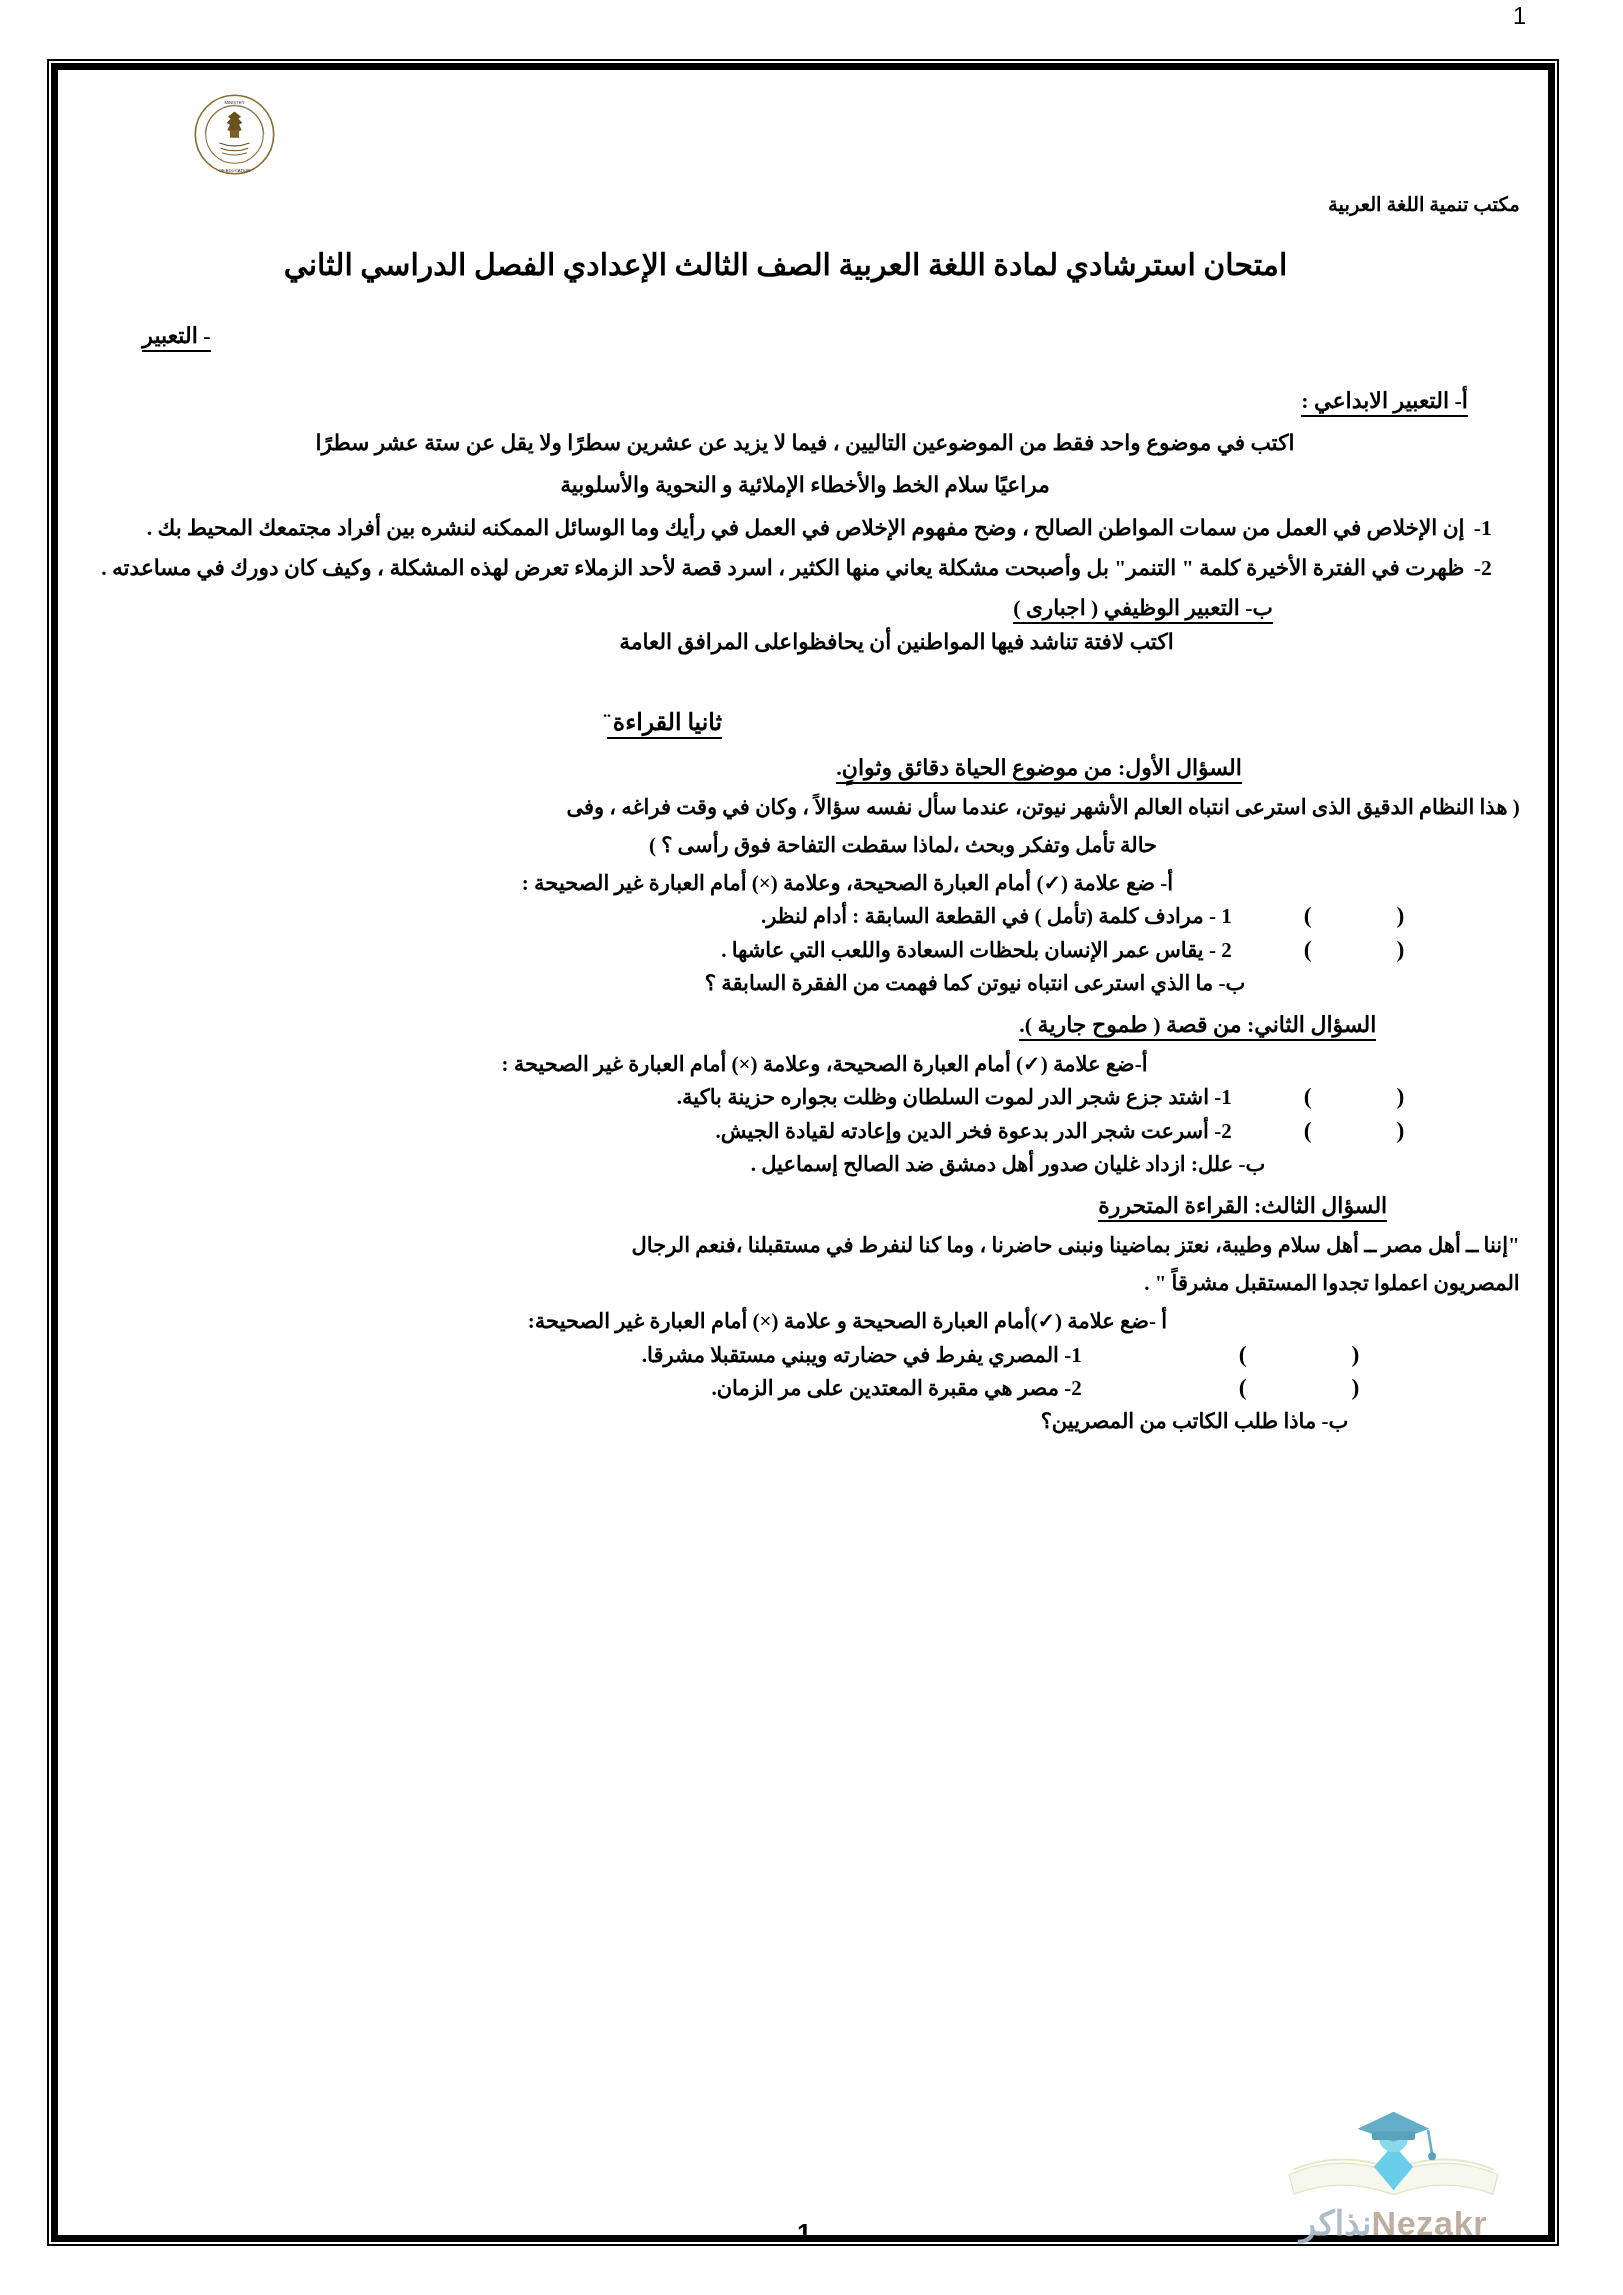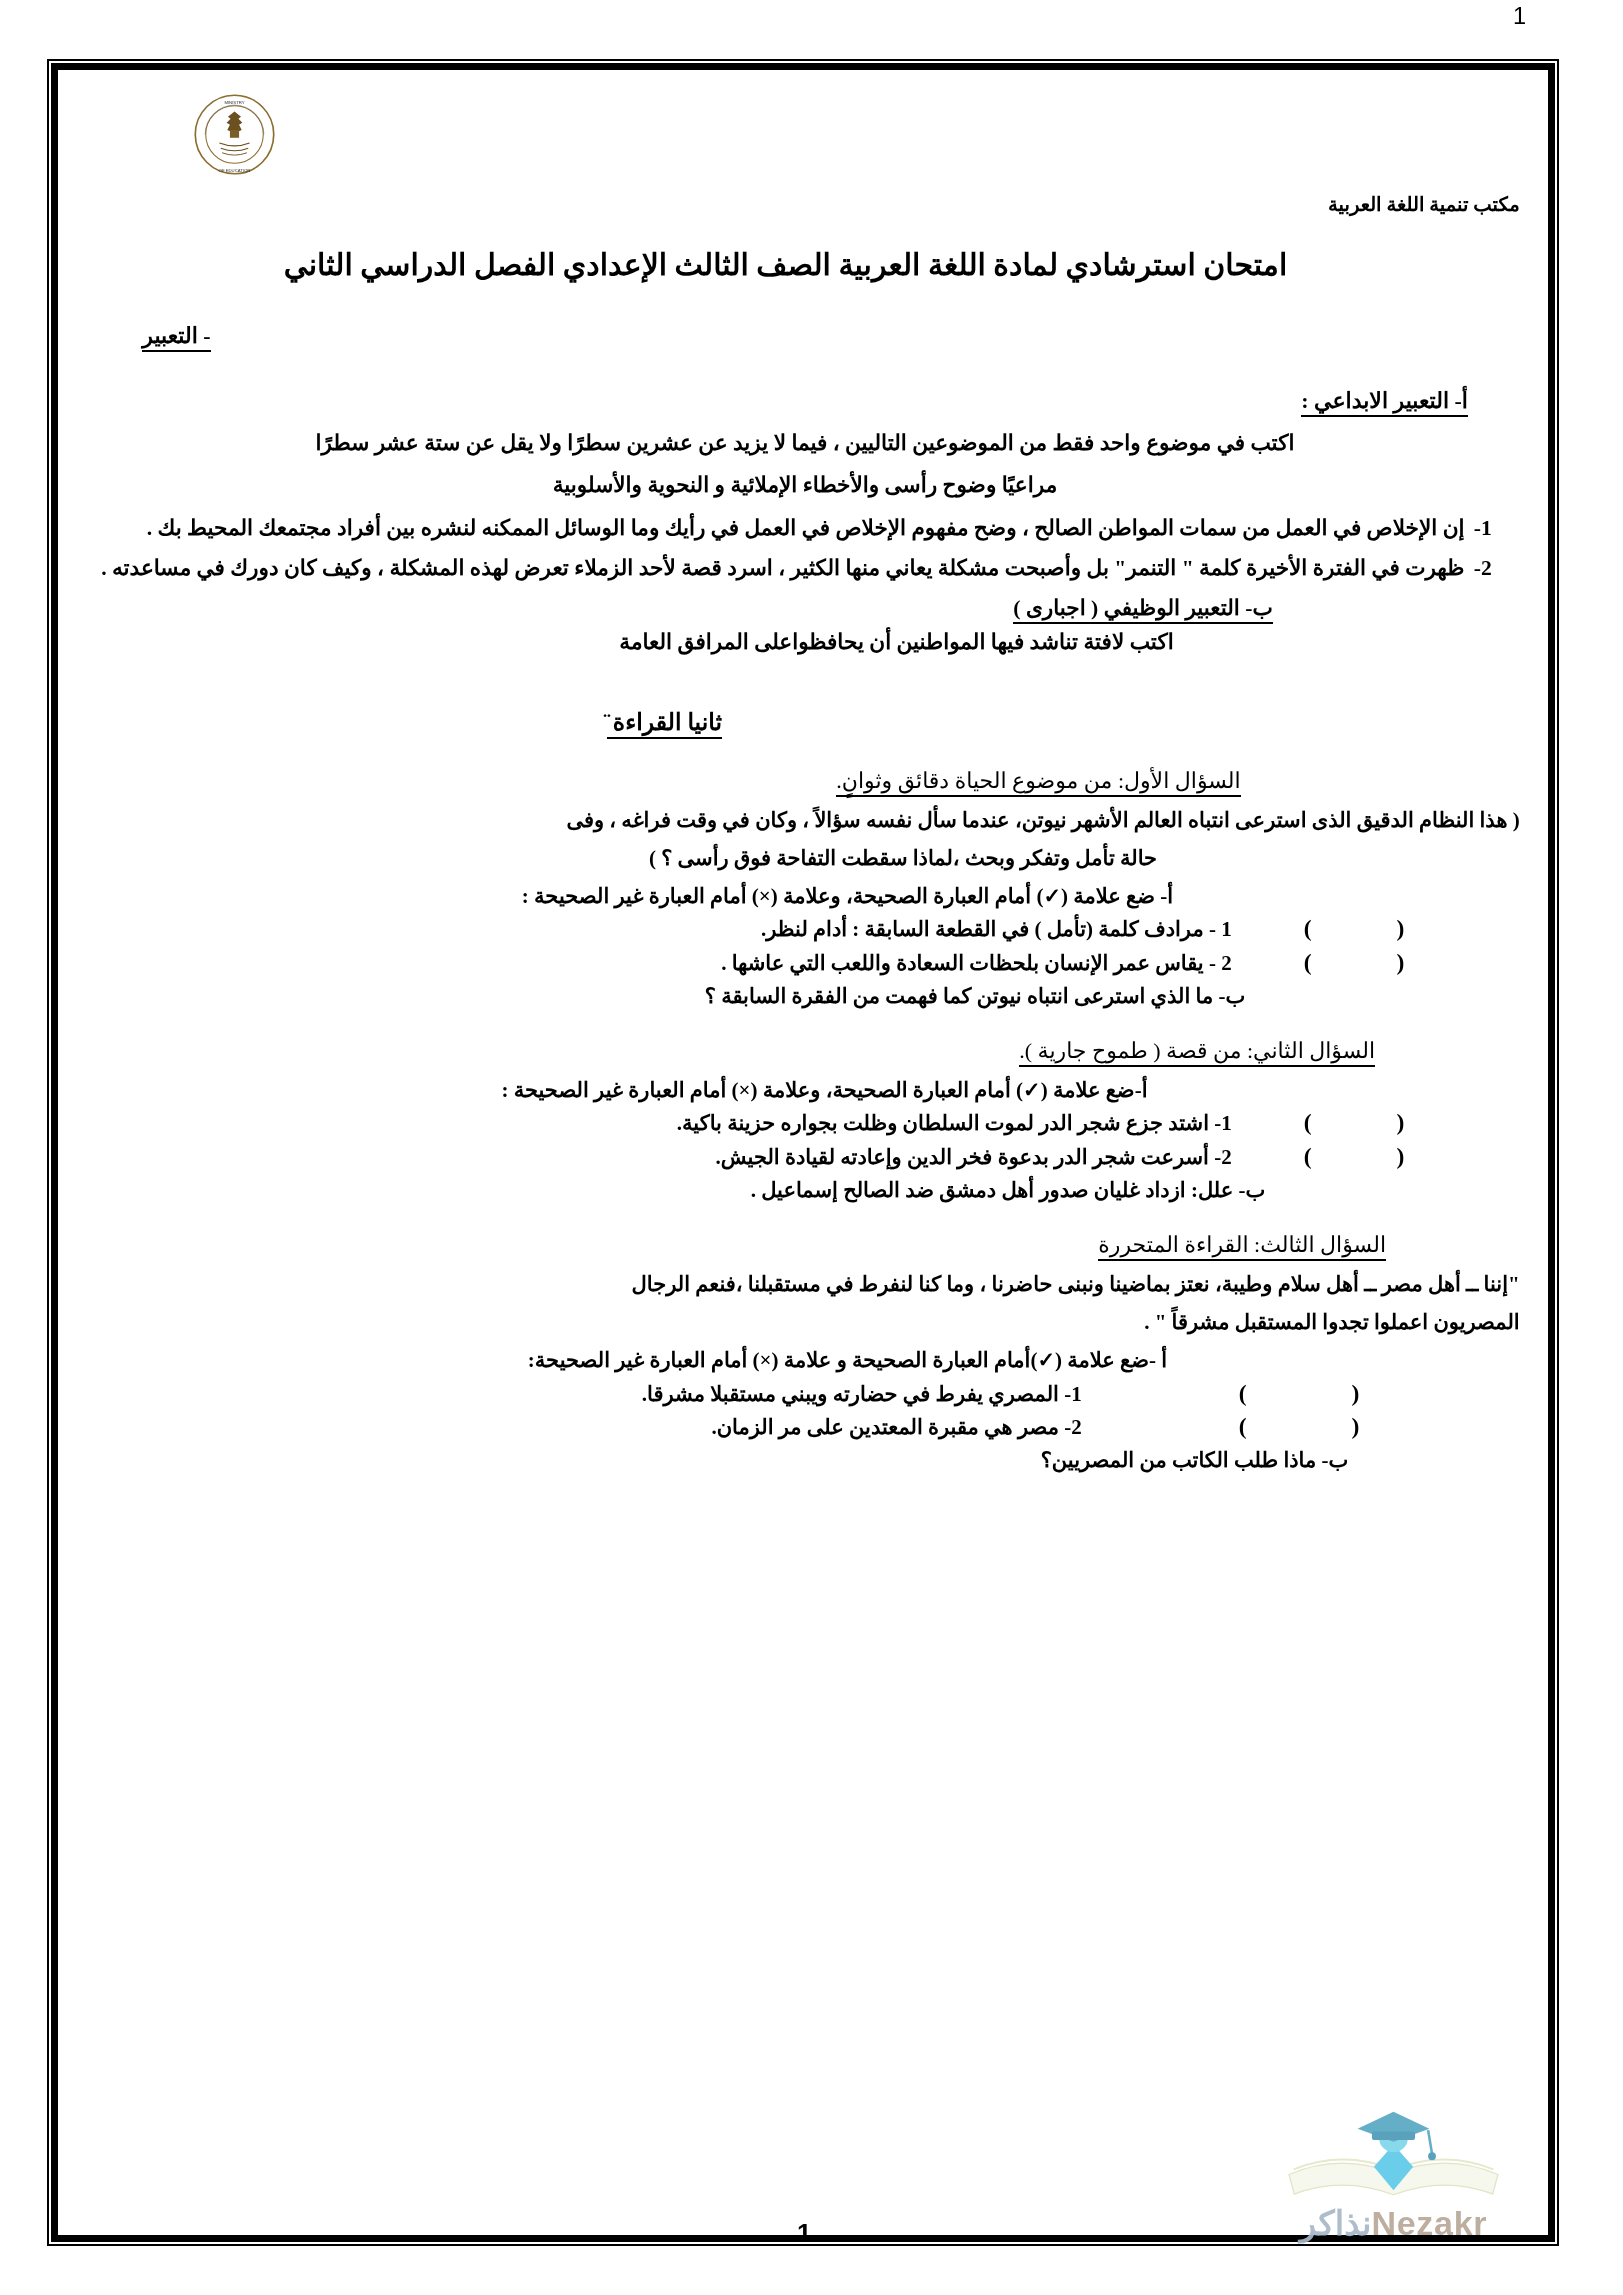--- a/index.html
+++ b/index.html
@@ -169,23 +169,23 @@
   .h-reading {
     text-align: center;
     font-weight: bold;
     font-size: 23.6px;
     margin-top: 53px;
     padding-right: 281px;
   }
 
   .h-q {
     text-align: left;
-    font-weight: normal;
+    font-weight: bold;
     font-size: 22px;
-    margin-top: 29px;
+    margin-top: 16px;
   }
   .h-q.q1 { margin-left: 746px; }
   .h-q.q2 { margin-left: 929px; }
   .h-q.q3 { margin-left: 1008px; }
 
   .passage {
     font-weight: bold;
     font-size: 21px;
     line-height: 1.45;
     text-align: justify;
@@ -313,21 +313,21 @@
 
     <div class="h-expression">
       <span class="u2">- التعبير</span>
     </div>
 
     <div class="h-creative">
       <span class="u2">أ- التعبير الابداعي :</span>
     </div>
 
     <div class="instr-block">اكتب في موضوع واحد فقط من الموضوعين  التاليين ، فيما لا يزيد عن عشرين سطرًا ولا يقل عن ستة عشر سطرًا</div>
-    <div class="instr-block">مراعيًا وضوح رأسى والأخطاء الإملائية و النحوية والأسلوبية</div>
+    <div class="instr-block">مراعيًا سلام الخط والأخطاء الإملائية و النحوية والأسلوبية</div>
 
     <ol class="topics">
       <li>
         <span class="num">1-</span>
         <span class="txt">إن الإخلاص في العمل من سمات المواطن الصالح ، وضح مفهوم الإخلاص في العمل في رأيك وما الوسائل الممكنه لنشره بين أفراد مجتمعك المحيط بك  .</span>
       </li>
       <li>
         <span class="num">2-</span>
         <span class="txt">ظهرت في الفترة الأخيرة كلمة " التنمر" بل وأصبحت مشكلة يعاني منها الكثير ،  اسرد قصة لأحد الزملاء تعرض لهذه المشكلة ، وكيف كان دورك في مساعدته .</span>
       </li>

